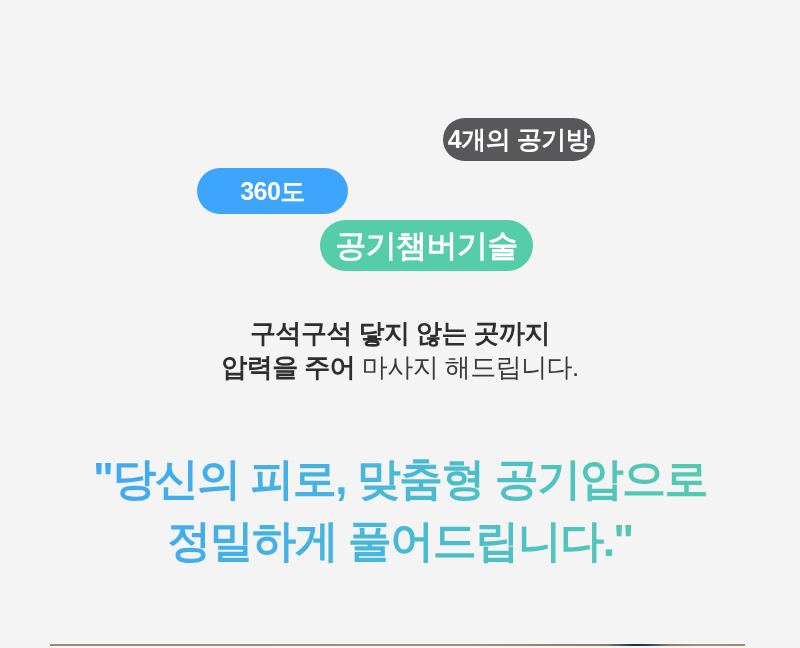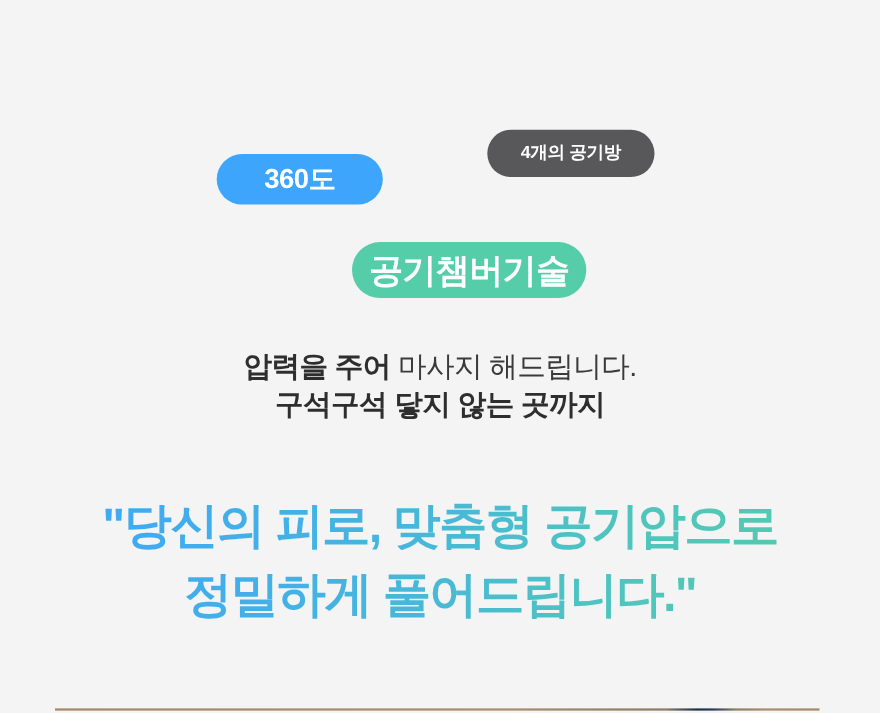--- a/index.html
+++ b/index.html
@@ -39,26 +39,26 @@
     line-height: 1;
     user-select: none;
   }
 
   .badge-dark {
     left: 443px;
     top: 118px;
     width: 152px;
     height: 43px;
     background: #58585a;
-    font-size: 16px;
+    font-size: 25px;
   }
 
   .badge-blue {
     left: 197px;
-    top: 140px;
+    top: 168px;
     width: 151px;
     height: 46px;
     background: #3da5fc;
     font-size: 25px;
   }
 
   .badge-green {
     left: 320px;
     top: 220px;
     width: 213px;
@@ -143,24 +143,24 @@
 
   <div class="badge badge-blue">
     <span>360도</span>
   </div>
 
   <div class="badge badge-green">
     <span>공기챔버기술</span>
   </div>
 
   <div class="subcopy">
+    <span class="subcopy-line subcopy-strong">구석구석 닿지 않는 곳까지</span>
     <span class="subcopy-line">
       <span class="subcopy-strong">압력을 주어 </span><span class="subcopy-light">마사지 해드립니다.</span>
     </span>
-    <span class="subcopy-line subcopy-strong">구석구석 닿지 않는 곳까지</span>
   </div>
 
   <div class="headline">
     <span class="headline-line">"당신의 피로, 맞춤형 공기압으로</span>
     <span class="headline-line">정밀하게 풀어드립니다."</span>
   </div>
 
   <div class="bottom-rule"></div>
 
 </div>

